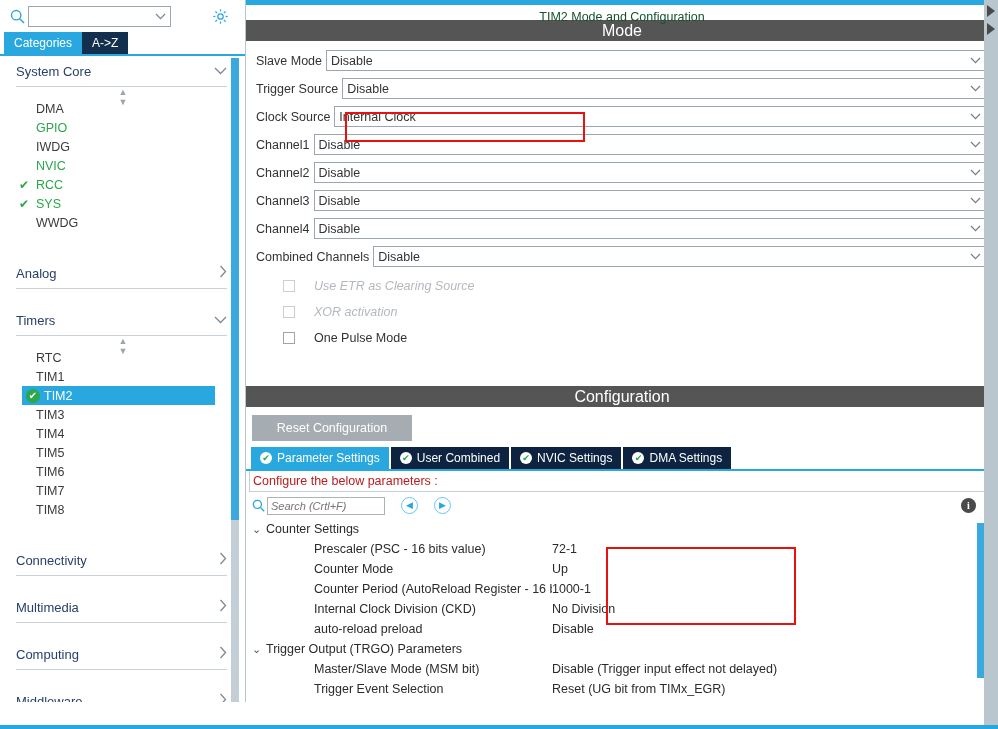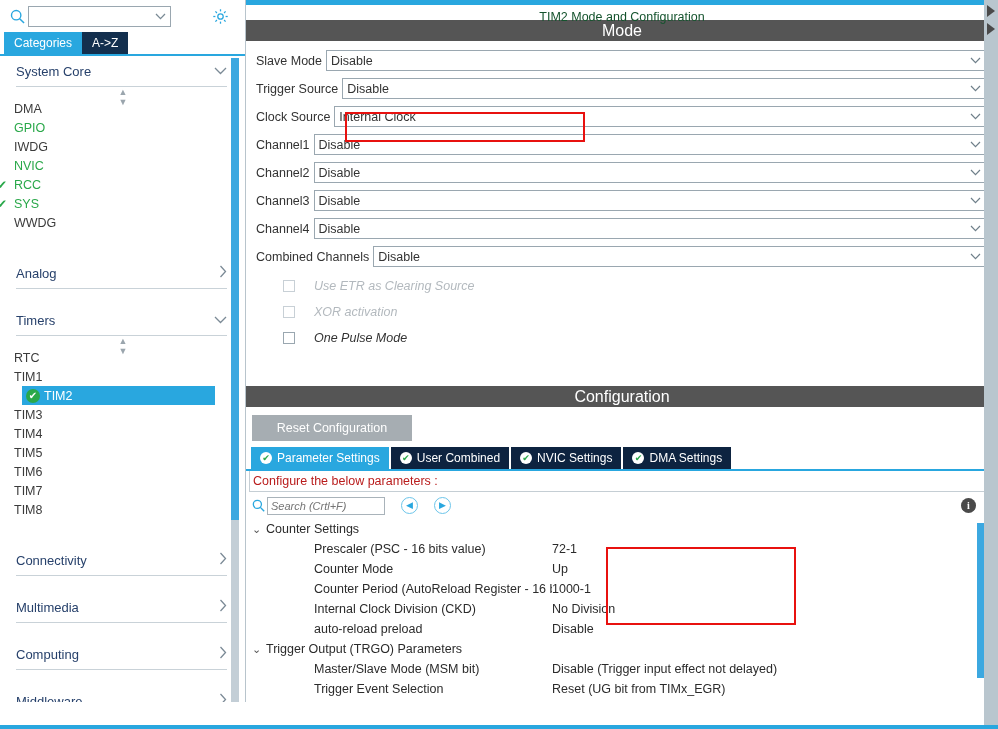--- a/index.html
+++ b/index.html
@@ -132,21 +132,21 @@
     font-size: 9px;
     line-height: 10px;
     height: 12px;
     letter-spacing: -1px;
   }
   .item-list { margin: 0; padding: 0; }
   .ip-item {
     display: flex;
     align-items: center;
     height: 19px;
-    padding-left: 14px;
+    padding-left: 36px;
     font-size: 12.5px;
     color: #3b3b3b;
     box-sizing: border-box;
   }
   .ip-item .tick {
     width: 14px;
     margin-left: -17px;
     margin-right: 3px;
     color: #2aa84a;
     font-size: 12px;
@@ -247,21 +247,21 @@
     gap: 12px;
   }
   .cbox {
     width: 12px; height: 12px;
     border: 1px solid #9aa7b0;
     background: #ffffff;
     margin-right: 7px;
     box-sizing: border-box;
   }
   .cbox.dim { border-color: #c8d0d6; }
-  .check-label { font-size: 12.5px; color: #333; font-style: italic; }
+  .check-label { font-size: 12.5px; color: #333; }
   .check-label.dim { color: #b3b9be; font-style: italic; }
 
   .config-panel {
     background: #ffffff;
     height: 318px;
     box-sizing: border-box;
     padding: 0;
     overflow: hidden;
     position: relative;
   }

